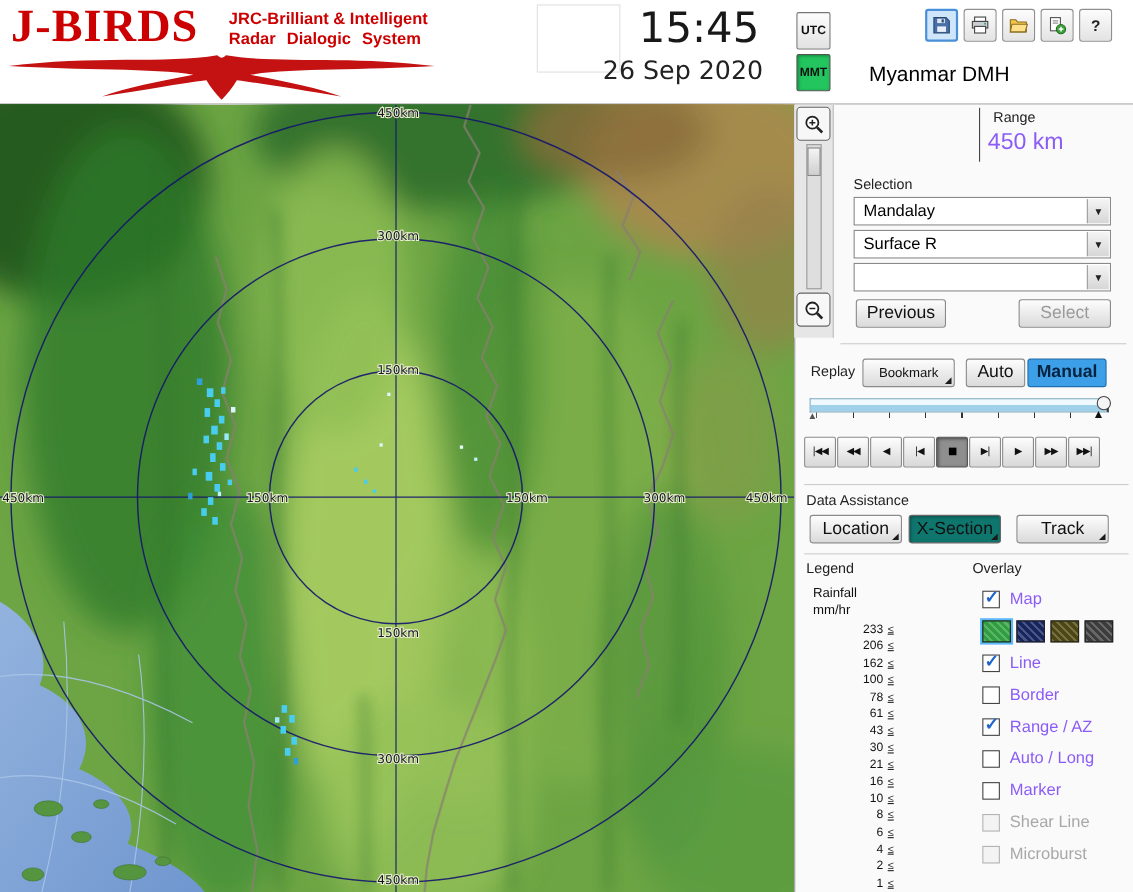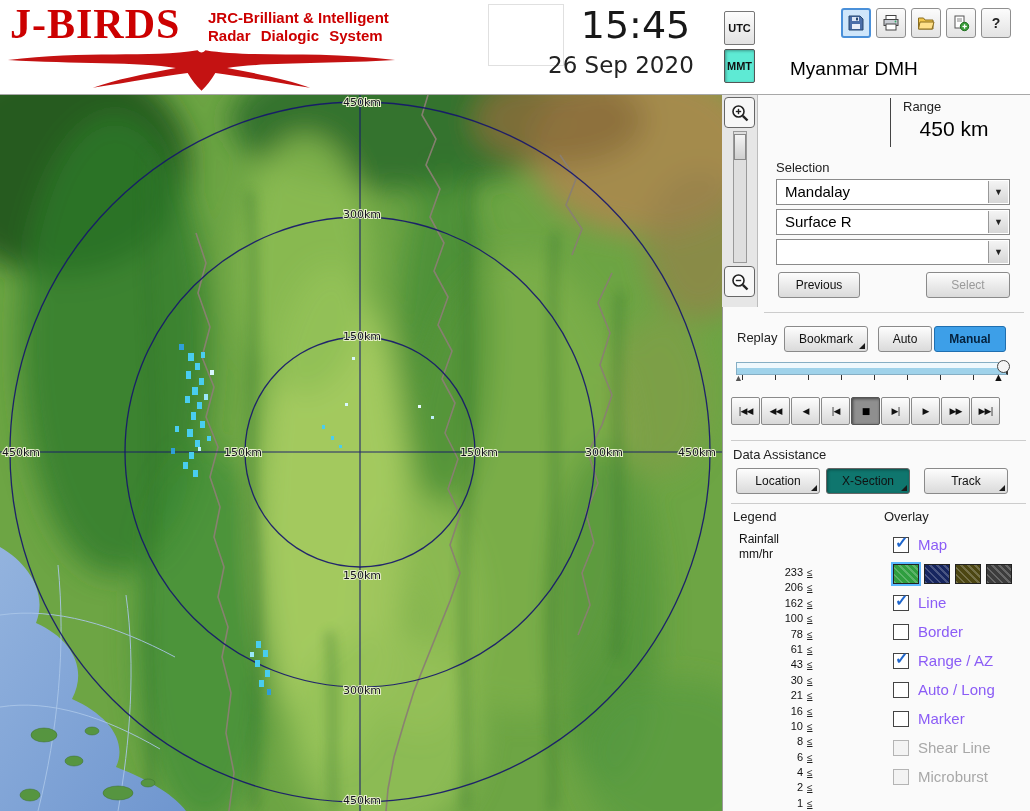--- a/index.html
+++ b/index.html
@@ -10,44 +10,44 @@
   
   #header{position:absolute;left:0;top:0;width:1030px;height:95px;background:#fff;border-bottom:1px solid #a8a8a8}
   .logo-title{position:absolute;left:10px;top:0px;font-family:Liberation Serif, serif;font-weight:bold;font-size:42px;color:#cc0000;letter-spacing:1px}
   .logo-tag1{position:absolute;left:208px;top:9px;font-size:15px;font-weight:bold;color:#cc0000}
   .logo-tag2{position:absolute;left:208px;top:27px;font-size:15px;font-weight:bold;color:#cc0000;word-spacing:6px}
   .eagle{position:absolute;left:4px;top:46px}
   .blank-box{position:absolute;left:488px;top:4px;width:76px;height:62px;background:#fff;border:1px solid #e0e0e0}
   .clock-time{position:absolute;left:553px;top:3px;width:165px;text-align:center;font-family:"DejaVu Sans",sans-serif;font-size:38px;color:#181818}
   .clock-date{position:absolute;left:548px;top:52px;width:175px;text-align:left;font-family:"DejaVu Sans",sans-serif;font-size:23px;color:#222}
   .tz-btn{position:absolute;left:724px;width:31px;height:34px;font-size:11px;font-weight:bold;color:#111;background:linear-gradient(#fdfdfd,#e2e2e2);border:1px solid #777;border-radius:2px;cursor:pointer}
-  .tz-pressed{background:#5eead4;box-shadow:inset 1px 1px 3px rgba(0,0,0,.35);border-color:#555}
+  .tz-pressed{background:#22c55e;box-shadow:inset 1px 1px 3px rgba(0,0,0,.35);border-color:#555}
   #toolbar{position:absolute;left:841px;top:8px;display:flex;gap:5px}
   .tool-btn{width:30px;height:30px;background:linear-gradient(#fcfcfc,#e3e3e3);border:1px solid #8f8f8f;border-radius:3px;display:flex;align-items:center;justify-content:center;cursor:pointer;padding:0}
   .tool-btn span{display:flex}
   .tool-selected{background:#cfe6fa;border:2px solid #4a90d9}
 
   
   #panel-bg{position:absolute;left:722px;top:95px;width:308px;height:716px;background:#fafafa;border-left:1px solid #9a9a9a}
   #zoom-strip{position:absolute;left:722px;top:95px;width:36px;height:212px;background:#e6e6e6;border-right:1px solid #bcbcbc}
   .zoom-btn{position:absolute;left:724px;width:31px;height:31px;background:#f7f7f7;border:1px solid #666;border-radius:4px;display:flex;align-items:center;justify-content:center;cursor:pointer;padding:0}
   #zoom-track{position:absolute;left:733px;top:131px;width:14px;height:132px;background:#dedede;border:1px solid #999}
   #zoom-thumb{position:absolute;left:0px;top:2px;width:12px;height:26px;background:linear-gradient(#f4f4f4,#cfcfcf);border:1px solid #888}
 
   .panel-label{position:absolute;font-size:13px;color:#222}
   .station-name{position:absolute;left:790px;top:58px;font-size:19px;color:#000}
   .range-divider{position:absolute;left:890px;top:98px;width:1px;height:49px;background:#444}
   .range-label{position:absolute;left:903px;top:99px;font-size:13px;color:#222}
-  .range-value{position:absolute;left:898px;top:117px;width:112px;text-align:center;font-size:21px;color:#000000}
+  .range-value{position:absolute;left:898px;top:117px;width:112px;text-align:left;font-size:21px;color:#8b5cf6}
 
   .dropdown{position:absolute;left:776px;width:234px;height:26px;background:#fff;border:1px solid #8a8a8a}
   .dd-value{position:absolute;left:8px;top:3px;font-size:15px;color:#000}
   .dd-arrow{position:absolute;right:1px;top:1px;width:20px;height:22px;background:linear-gradient(#f4f4f4,#d6d6d6);border:0;border-left:1px solid #999;display:flex;align-items:center;justify-content:center;font-size:9px;color:#222;cursor:pointer}
 
-  .btn{position:absolute;height:26px;background:linear-gradient(#fdfdfd,#dadada);border:1px solid #8a8a8a;border-radius:3px;font-size:12px;color:#111;cursor:pointer;font-family:"Liberation Sans",sans-serif}
+  .btn{position:absolute;height:26px;background:linear-gradient(#fdfdfd,#dadada);border:1px solid #8a8a8a;border-radius:3px;font-size:16px;color:#111;cursor:pointer;font-family:"Liberation Sans",sans-serif}
   .btn:disabled{color:#9a9a9a}
   .btn-pressed{background:#0f766e;box-shadow:inset 1px 1px 3px rgba(0,0,0,.35);border-color:#666}
   .btn-active{background:#3d9fe8;border-color:#1f6fb0;color:#05223e;font-weight:bold}
   .menu-btn{position:absolute}
   .menu-btn::after{content:"";position:absolute;right:2px;bottom:2px;width:0;height:0;border-left:6px solid transparent;border-bottom:6px solid #1a1a1a}
 
   .sep{position:absolute;height:1px;background:#cccccc}
 
   
   #replay-slider{position:absolute;left:736px;top:360px;width:272px;height:26px}

